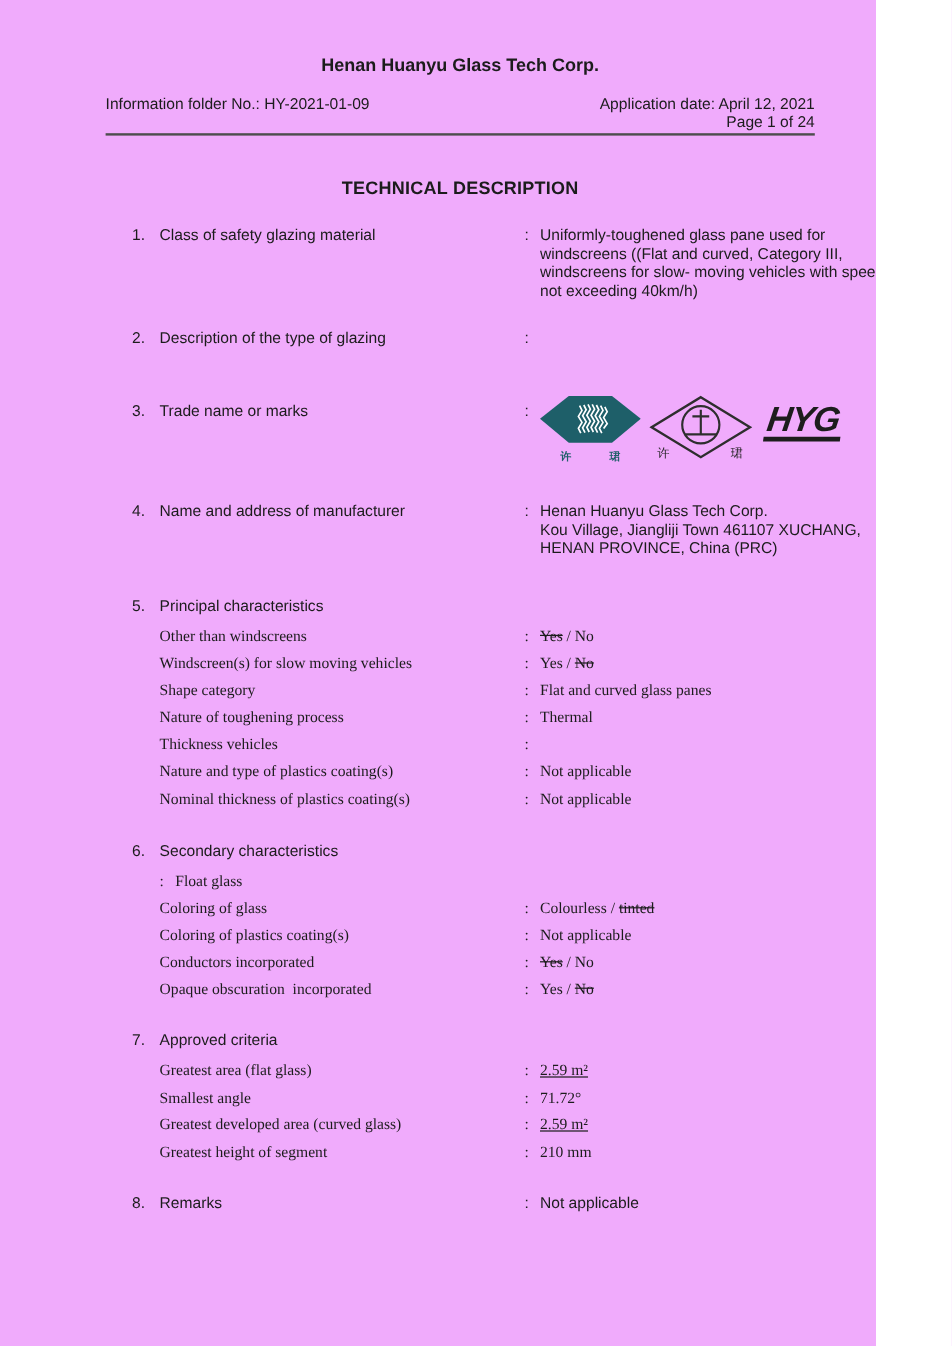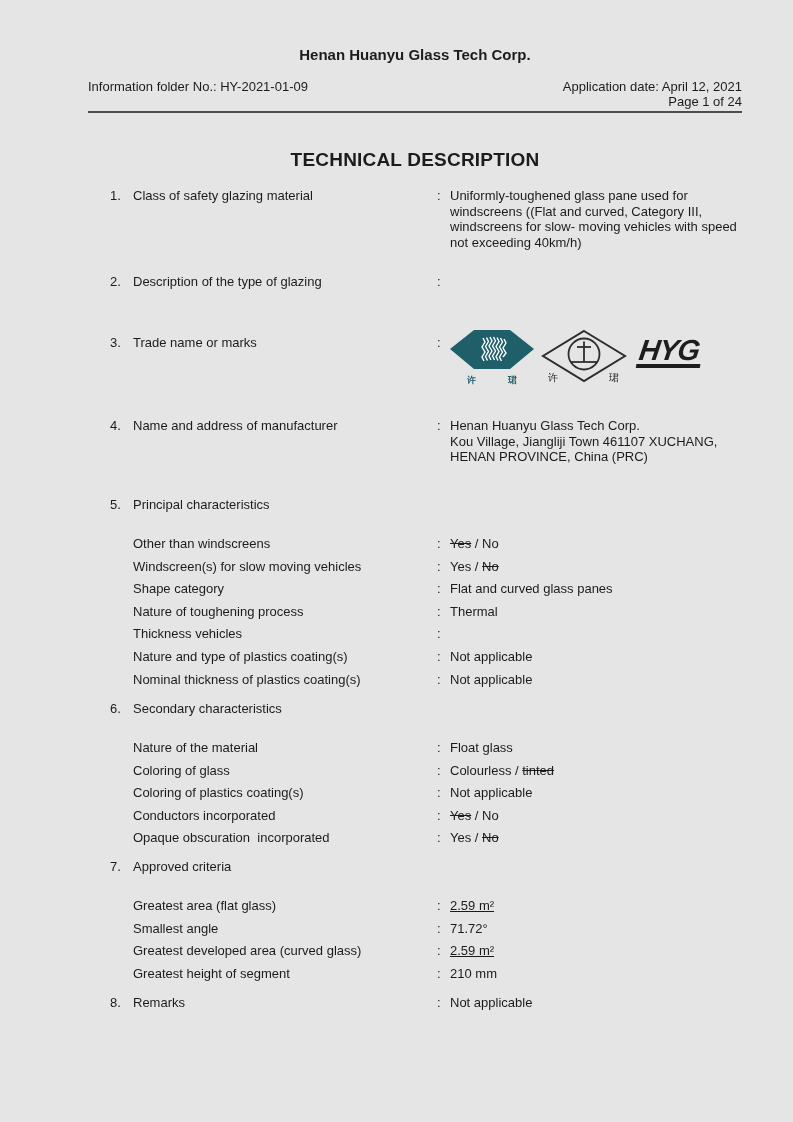--- a/index.html
+++ b/index.html
@@ -1,34 +1,34 @@
 <!DOCTYPE html>
 <html><head>
 <meta charset="utf-8">
 <style>
   html,body{margin:0;padding:0;background:#ffffff;}
   .page{
-    position:relative;width:793px;height:1122px;background:#e5e5e5;
+    position:relative;width:730px;height:1122px;background:#f0abfc;
     font-family:"Liberation Sans",sans-serif;font-size:13px;color:#1c1c1c;
     overflow:hidden;
   }
   .abs{position:absolute;left:88px;right:51px;}
   .company{top:45px;text-align:center;font-size:15px;font-weight:bold;line-height:19px;}
   .meta{top:80px;display:flex;justify-content:space-between;line-height:14.5px;}
   .meta-left{}
   .meta-right{text-align:right;}
   .rule{top:111px;border-top:2px solid #4d4d4d;height:0;}
-  .doc-title{top:149px;text-align:center;font-weight:bold;font-size:19px;letter-spacing:.2px;}
+  .doc-title{top:149px;text-align:center;font-weight:bold;font-size:15px;letter-spacing:.2px;}
   .row{display:flex;align-items:flex-start;line-height:16px;}
   .num{width:23px;margin-left:22px;flex:none;}
   .label{width:304px;flex:none;white-space:pre;}
   .colon{width:13px;flex:none;}
   .value{flex:1;}
   .vline{line-height:15.7px;white-space:nowrap;}
-  .rows{margin-top:23px;}
+  .rows{margin-top:9px;font-family:Liberation Serif, serif;}
   .sub-row{display:flex;align-items:flex-start;margin-left:45px;line-height:16px;margin-bottom:6.6px;}
   .strike{text-decoration:line-through;}
   .uline{text-decoration:underline;}
   
   .logos{display:flex;gap:7px;margin-top:-6px;align-items:flex-start;}
   .logo-hex{width:84px;flex:none;}
   .hex-caption{display:flex;justify-content:space-between;padding:0 17px;color:#1e5f69;font-size:9px;line-height:12px;font-weight:bold;}
   .logo-diamond{width:86px;flex:none;}
   .hyg{
     margin-top:8px;margin-left:4px;
@@ -181,21 +181,20 @@
     </div>
   </div>
 
   <div class="abs" style="top:701px">
     <div class="row">
       <span class="num">6.</span>
       <span class="label">Secondary characteristics</span>
     </div>
     <div class="rows">
       <div class="sub-row">
-        <span class="label">Nature of the material</span>
         <span class="colon">:</span>
         <div class="value"><span>Float glass</span></div>
       </div>
       <div class="sub-row">
         <span class="label">Coloring of glass</span>
         <span class="colon">:</span>
         <div class="value"><span>Colourless / </span><span class="strike">tinted</span></div>
       </div>
       <div class="sub-row">
         <span class="label">Coloring of plastics coating(s)</span>

